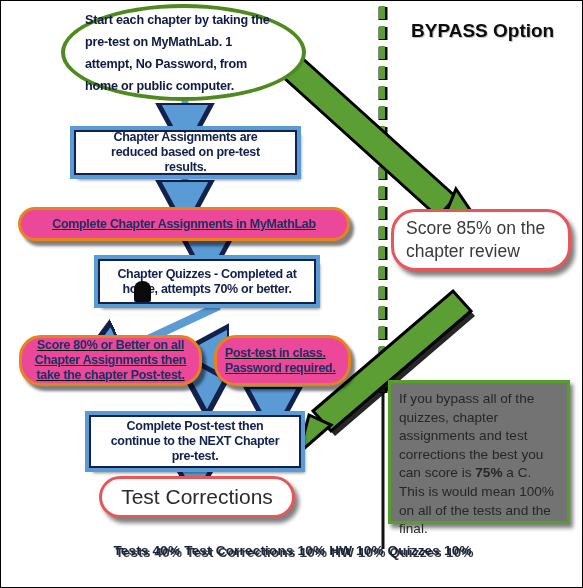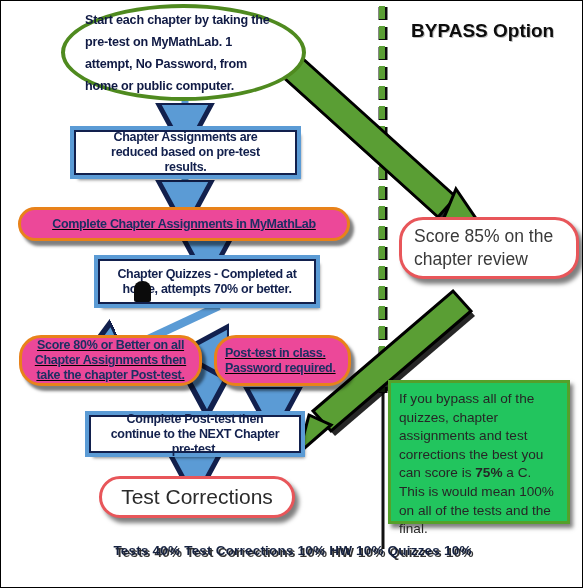--- a/index.html
+++ b/index.html
@@ -25,42 +25,42 @@
       background:#fff;padding:6px 20px;}
   #start-oval .txt{font-weight:bold;font-size:12.6px;line-height:22px;
       color:#101a44;text-align:left;letter-spacing:-0.2px;}
 
   
   .blue-rect{background:#ffffff;border:2px solid #12204d;
       box-shadow:0 0 0 4px #5b9bd5, 4px 5px 3px rgba(0,0,0,.45);
       padding:3px 16px;}
   #assign-rect{left:73px;top:129px;width:223px;height:45px;}
   #quiz-rect{left:97px;top:258px;width:218px;height:45px;}
-  #complete-rect{left:88px;top:414px;width:212px;height:38px;}
+  #complete-rect{left:88px;top:414px;width:212px;height:53px;}
 
   
   .orange-round{background:#ec4899;border:3px solid #e8821a;
       border-radius:22px;box-shadow:4px 5px 3px rgba(0,0,0,.5);
       padding:14px 8px;text-decoration:underline;}
   #complete-assign{left:17px;top:206px;width:332px;height:30px;}
   #score80{left:18px;top:334px;width:183px;height:51px;}
   #posttest-class{left:213px;top:334px;width:137px;height:51px;}
 
   
   .red-round{background:#ffffff;border:3px solid #e8565a;
       border-radius:24px;box-shadow:4px 5px 4px rgba(0,0,0,.5);}
   #test-corrections{left:98px;top:475px;width:196px;height:42px;}
   #test-corrections .txt{font-size:21px;color:#2b2b2b;letter-spacing:0px;}
-  #score85{left:390px;top:216px;width:180px;height:62px;padding:4px 12px;margin-left:8px;}
+  #score85{left:390px;top:208px;width:180px;height:62px;padding:4px 12px;}
   #score85 .txt{font-size:17.5px;line-height:23px;color:#3a3a3a;
       text-align:left;}
 
   
   #bypass-note{position:absolute;left:387px;top:379px;width:182px;height:144px;
-      background:#22c55e;border:3px solid #55a02a;
+      background:#737373;border:3px solid #55a02a;
       box-shadow:3px 4px 4px rgba(0,0,0,.5);box-sizing:border-box;
       padding:6px 8px;}
   #bypass-note .txt{font-size:13.6px;line-height:17.6px;color:#262626;
       text-align:left;}
   #bypass-note b{font-weight:bold;}
 
   
   #bypass-title{position:absolute;left:410px;top:19px;
       font-weight:bold;font-size:19px;color:#0d0d0d;
       text-shadow:1px 1px 0 rgba(120,120,120,.45);}

